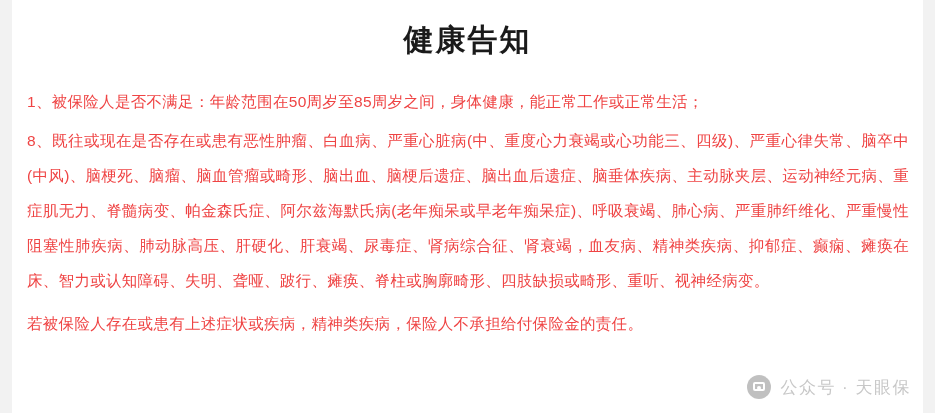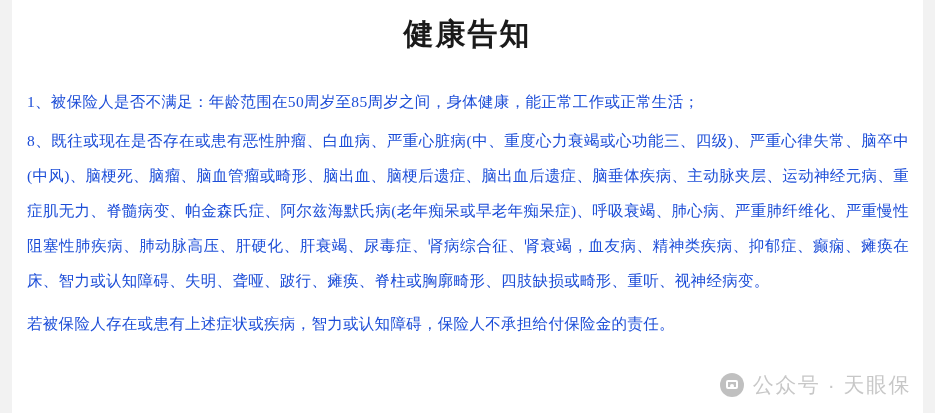--- a/index.html
+++ b/index.html
@@ -25,44 +25,44 @@
     top: 0;
     width: 12px;
     height: 413px;
     background: #f2f2f2;
   }
   .edge-left { left: 0; }
   .edge-right { right: 0; }
 
   .doc-title {
     position: absolute;
-    top: 14px;
+    top: 20px;
     left: 0;
     width: 935px;
     text-align: center;
     font-size: 30px;
     font-weight: bold;
     color: #1a1a1a;
     letter-spacing: 2px;
     font-family: "Liberation Serif", serif;
   }
 
   .body-block {
     position: absolute;
     top: 84px;
     left: 27px;
     width: 882px;
   }
   .para {
     font-size: 15.5px;
     line-height: 35px;
-    color: #1d4ed8;
+    color: #ef4444;
     text-align: justify;
     margin: 0 0 0 0;
-    font-family: Liberation Serif, serif;
+    font-family: Liberation Sans, sans-serif;
     letter-spacing: 0.3px;
   }
   .para.p2 {
     margin-top: 4px;
   }
   .para.p3 {
     margin-top: 8px;
   }
 
   .watermark {
@@ -97,41 +97,41 @@
     content: "";
     position: absolute;
     left: 10px;
     top: 10.5px;
     width: 4px;
     height: 4px;
     border-radius: 50%;
     background: #ffffff;
   }
   .wm-text {
-    font-size: 21px;
+    font-size: 17px;
     color: #9a9a9a;
     letter-spacing: 1.5px;
     white-space: nowrap;
     font-family: "Liberation Sans", sans-serif;
   }
 </style>
 </head>
 <body>
 
 <div class="page">
 
   <div class="edge-left"></div>
   <div class="edge-right"></div>
 
   <div class="doc-title">健康告知</div>
 
   <div class="body-block">
     <p class="para p1">1、被保险人是否不满足：年龄范围在50周岁至85周岁之间，身体健康，能正常工作或正常生活；</p>
     <p class="para p2">8、既往或现在是否存在或患有恶性肿瘤、白血病、严重心脏病(中、重度心力衰竭或心功能三、四级)、严重心律失常、脑卒中(中风)、脑梗死、脑瘤、脑血管瘤或畸形、脑出血、脑梗后遗症、脑出血后遗症、脑垂体疾病、主动脉夹层、运动神经元病、重症肌无力、脊髓病变、帕金森氏症、阿尔兹海默氏病(老年痴呆或早老年痴呆症)、呼吸衰竭、肺心病、严重肺纤维化、严重慢性阻塞性肺疾病、肺动脉高压、肝硬化、肝衰竭、尿毒症、肾病综合征、肾衰竭，血友病、精神类疾病、抑郁症、癫痫、瘫痪在床、智力或认知障碍、失明、聋哑、跛行、瘫痪、脊柱或胸廓畸形、四肢缺损或畸形、重听、视神经病变。</p>
-    <p class="para p3">若被保险人存在或患有上述症状或疾病，智力或认知障碍，保险人不承担给付保险金的责任。</p>
+    <p class="para p3">若被保险人存在或患有上述症状或疾病，精神类疾病，保险人不承担给付保险金的责任。</p>
   </div>
 
   <div class="watermark">
     <span class="wm-logo"></span>
     <span class="wm-text">公众号 · 天眼保</span>
   </div>
 
 </div>
 
 </body></html>

